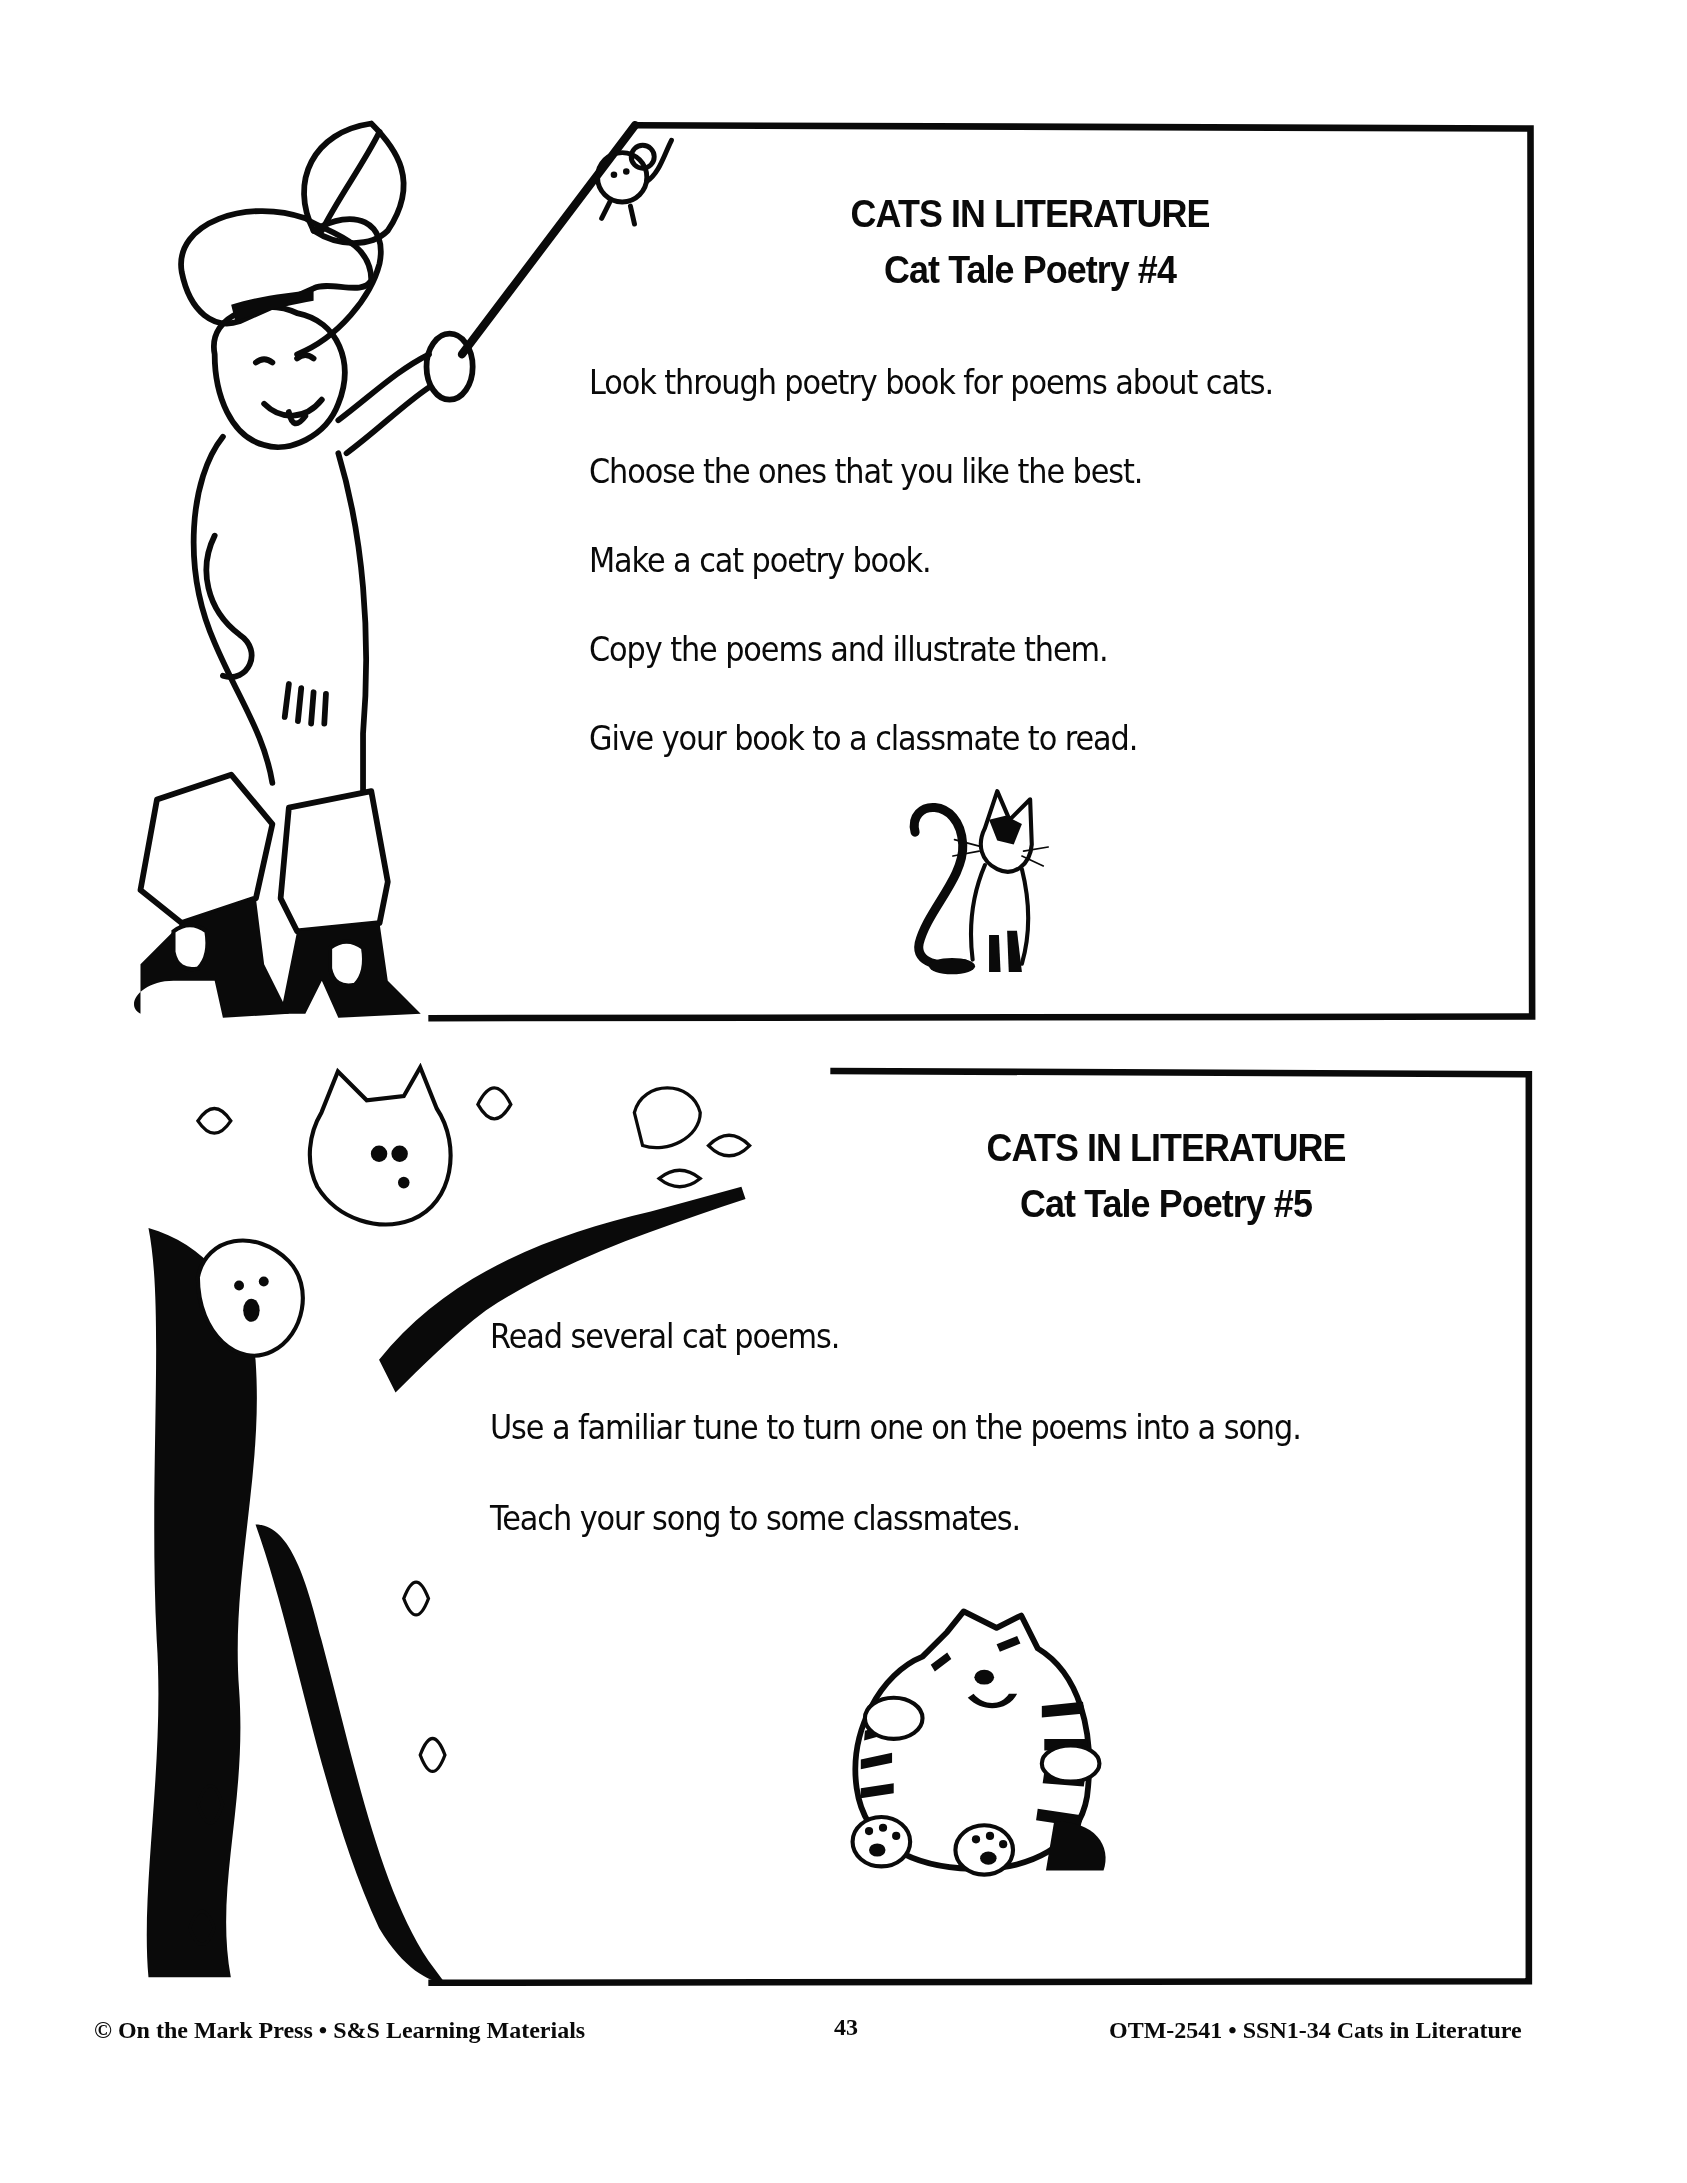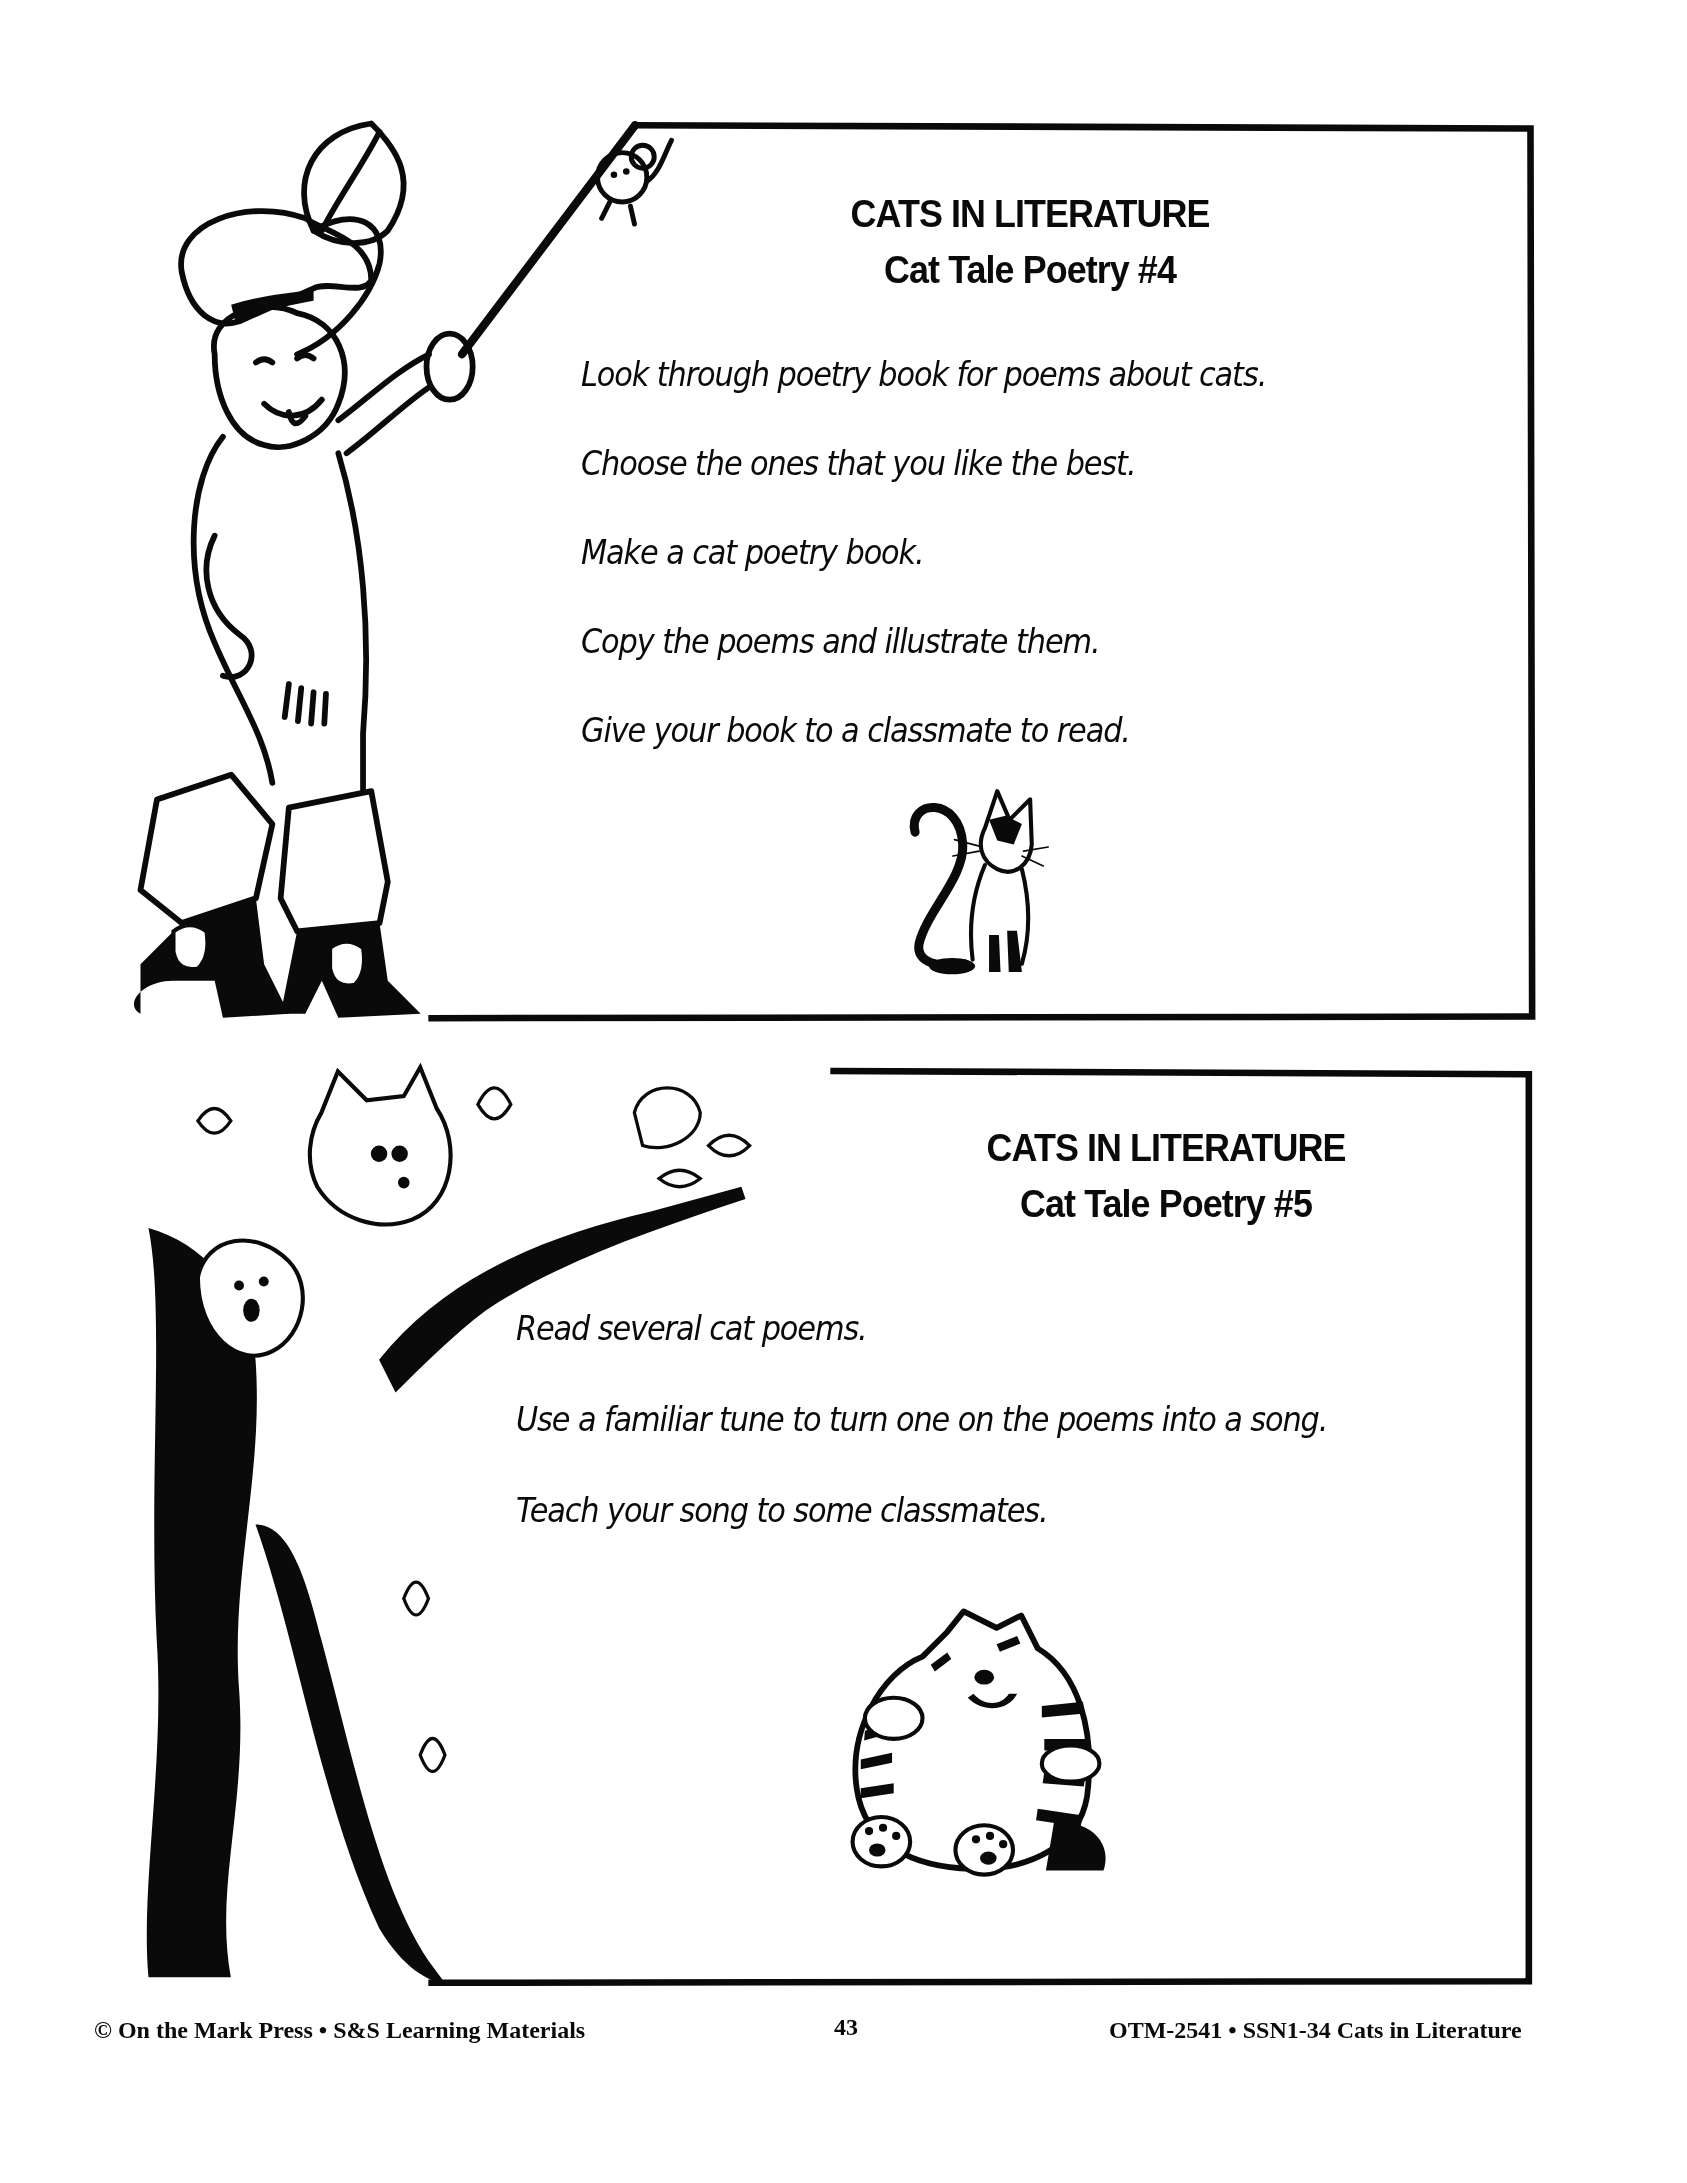--- a/index.html
+++ b/index.html
@@ -15,21 +15,21 @@
     font-weight: bold;
     font-size: 39px;
     letter-spacing: -1px;
     text-align: center;
     line-height: 56px;
     transform: scaleX(0.92);
     transform-origin: center;
   }
   .card-title div { white-space: nowrap; }
 
-  .steps { position: absolute; margin: 8px; padding: 0; list-style: none; font-style: italic; }
+  .steps { position: absolute; margin: 16px; padding: 0; list-style: none; }
   .steps li {
     font-family: "DejaVu Sans", sans-serif;
     font-size: 33px;
     letter-spacing: -1.2px;
     white-space: nowrap;
     transform: scaleX(0.92);
     transform-origin: left center;
     height: 89px;
     line-height: 41px;
   }
@@ -192,21 +192,21 @@
     </svg>
   </div>
 
   <div class="illus" style="left:651px;top:1071px;width:99px;height:91px;"></div>
 
   <div class="card-title" style="left:960px;top:1120px;width:412px;">
     <div>CATS IN LITERATURE</div>
     <div>Cat Tale Poetry #5</div>
   </div>
 
-  <ul class="steps two" style="left:508px;top:1300px;">
+  <ul class="steps two" style="left:474px;top:1300px;">
     <li>Read several cat poems.</li>
     <li>Use a familiar tune to turn one on the poems into a song.</li>
     <li>Teach your song to some classmates.</li>
   </ul>
 
   <div class="illus" style="left:832px;top:1607px;width:288px;height:272px;">
     <svg width="288" height="272" viewBox="0 0 350 330">
       <g fill="none" stroke="#0a0a0a" stroke-width="7" stroke-linejoin="round">
         <path d="M140,30 L160,5 L200,25 L230,10 L250,50 C300,80 320,150 310,230 C300,290 240,320 170,318 C100,316 40,290 30,220 C20,150 60,80 110,60 Z"></path>
       </g>

